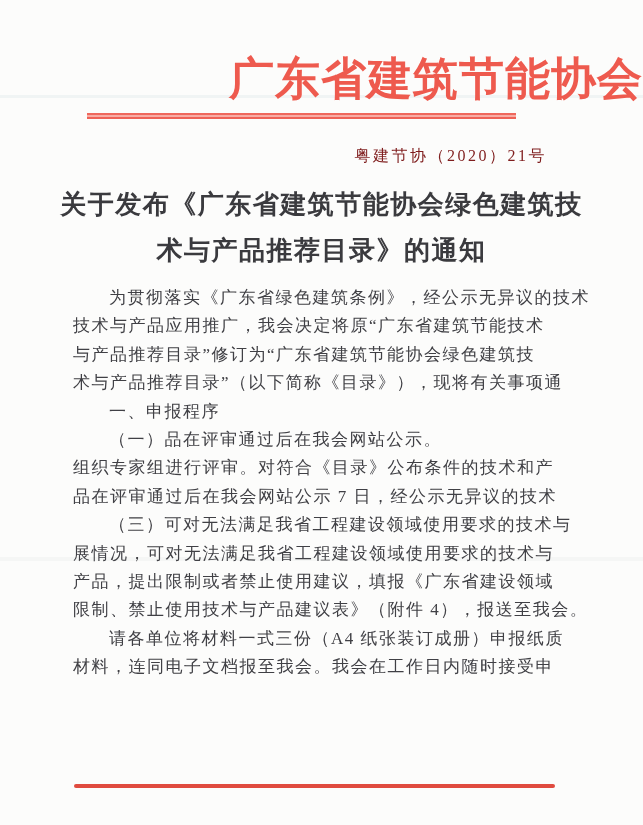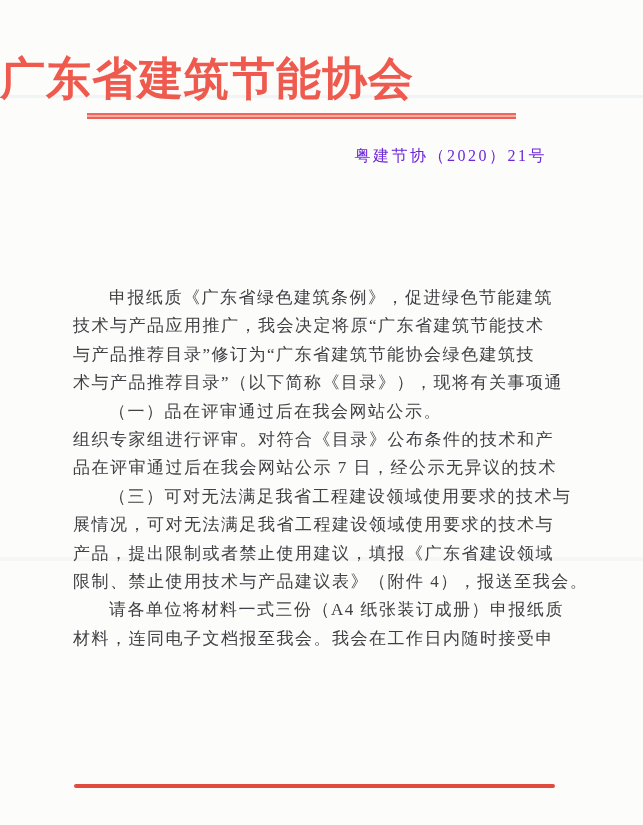--- a/index.html
+++ b/index.html
@@ -16,21 +16,21 @@
     position: absolute; top: 95px; left: 0; width: 643px; height: 3px;
     background: rgba(190, 208, 218, 0.18);
   }
   .scan-band-2 {
     position: absolute; top: 557px; left: 0; width: 643px; height: 4px;
     background: rgba(120, 130, 140, 0.05);
   }
   .org-name {
     position: absolute;
     top: 49px; left: 0; width: 100%;
-    text-align: left;
+    text-align: right;
     font-size: 45px;
     font-weight: 700;
     letter-spacing: 1px;
     color: #ee5a4e;
     white-space: nowrap;
   }
   .red-rule {
     position: absolute;
     top: 113px; left: 87px;
     width: 429px; height: 6px;
@@ -39,21 +39,21 @@
       #ef675c 0px, #ef675c 2px,
       #f8aca4 2px, #f8aca4 3.5px,
       #ee6156 3.5px, #ee6156 6px
     );
   }
   .doc-number {
     position: absolute;
     top: 146px; right: 96px;
     font-size: 16px;
     letter-spacing: 2.5px;
-    color: #6d28d9;
+    color: #7f1d1d;
     white-space: nowrap;
   }
   .title-block {
     position: absolute;
     top: 182px; left: 0; width: 100%;
     text-align: center;
     color: #3a3a3e;
     font-weight: 700;
     font-size: 26px;
   }
@@ -90,26 +90,31 @@
 
   <div class="scan-band-1"></div>
   <div class="scan-band-2"></div>
 
   <div class="org-name">广东省建筑节能协会</div>
 
   <div class="red-rule"></div>
 
   <div class="doc-number">粤建节协（2020）21号</div>
 
+  <div class="title-block">
+    <div class="title-line">关于发布《广东省建筑节能协会绿色建筑技</div>
+    <div class="title-line">术与产品推荐目录》的通知</div>
+  </div>
 
   <div class="body-block">
-    <div class="body-line indent">申报纸质《广东省绿色建筑条例》，促进绿色节能建筑</div>
+    <div class="body-line indent">为贯彻落实《广东省绿色建筑条例》，经公示无异议的技术</div>
     <div class="body-line">技术与产品应用推广，我会决定将原“广东省建筑节能技术</div>
     <div class="body-line">与产品推荐目录”修订为“广东省建筑节能协会绿色建筑技</div>
     <div class="body-line">术与产品推荐目录”（以下简称《目录》），现将有关事项通</div>
+    <div class="body-line indent">一、申报程序</div>
     <div class="body-line indent">（一）品在评审通过后在我会网站公示。</div>
     <div class="body-line">组织专家组进行评审。对符合《目录》公布条件的技术和产</div>
     <div class="body-line">品在评审通过后在我会网站公示 7 日，经公示无异议的技术</div>
     <div class="body-line indent">（三）可对无法满足我省工程建设领域使用要求的技术与</div>
     <div class="body-line">展情况，可对无法满足我省工程建设领域使用要求的技术与</div>
     <div class="body-line">产品，提出限制或者禁止使用建议，填报《广东省建设领域</div>
     <div class="body-line">限制、禁止使用技术与产品建议表》（附件 4），报送至我会。</div>
     <div class="body-line indent">请各单位将材料一式三份（A4 纸张装订成册）申报纸质</div>
     <div class="body-line">材料，连同电子文档报至我会。我会在工作日内随时接受申</div>
   </div>

